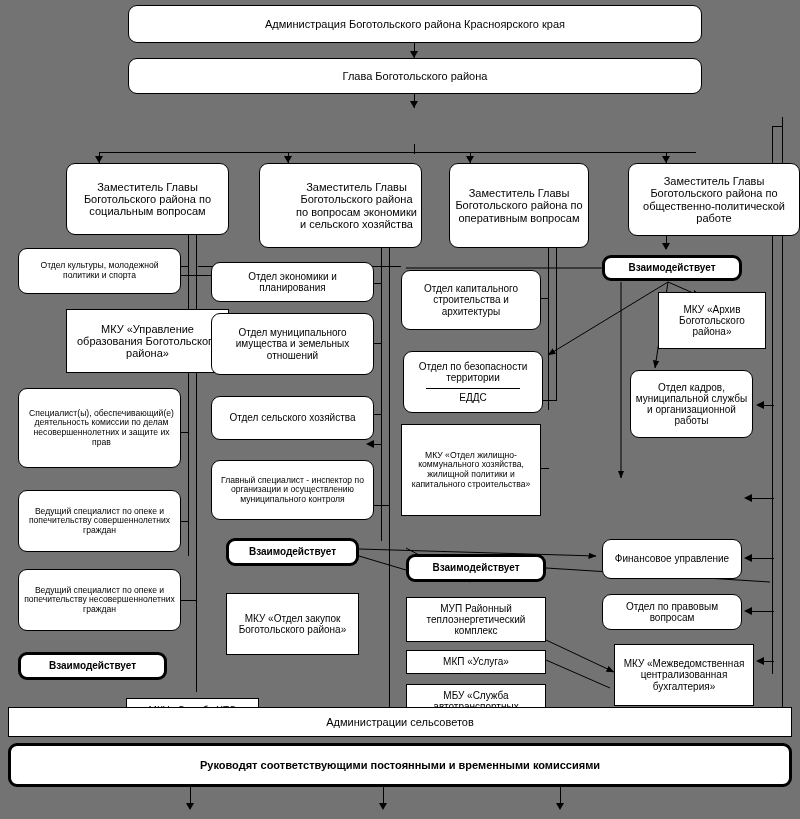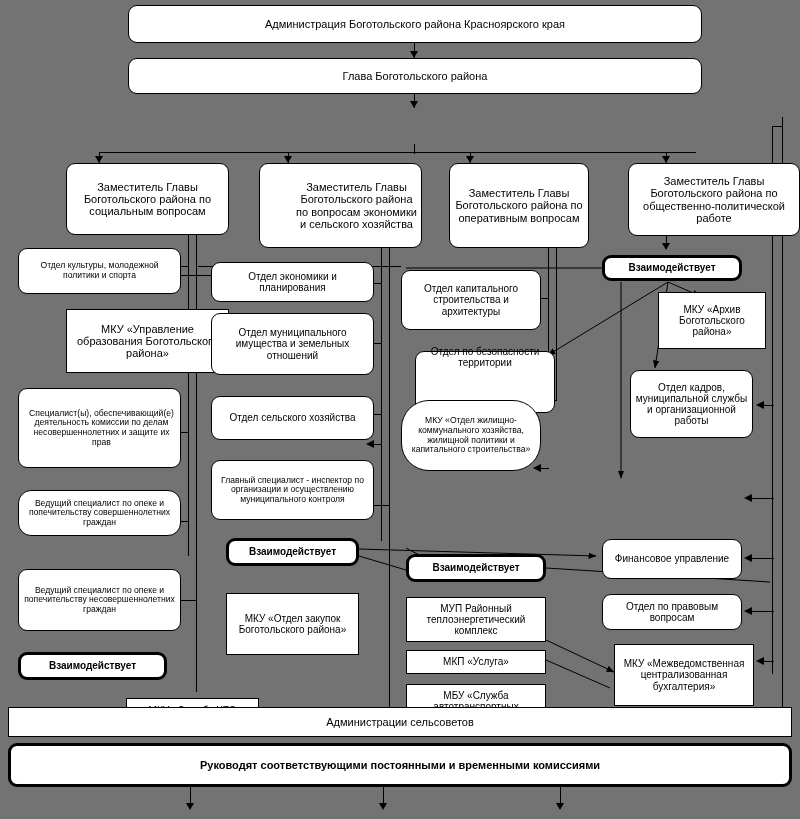--- a/index.html
+++ b/index.html
@@ -99,21 +99,21 @@
   <div class="arrow-l" style="left:173px;top:262px;"></div>
 
   <div class="box sharp fs9" style="left:18px;top:309px;width:163px;height:64px;">МКУ «Управление образования Боготольского района»</div>
   <div class="hline" style="left:177px;top:341px;width:12px;"></div>
   <div class="arrow-l" style="left:173px;top:337px;"></div>
 
   <div class="box rounded fs85" style="left:18px;top:388px;width:163px;height:80px;padding-left:8px;">Специалист(ы), обеспечивающий(е) деятельность комиссии по делам несовершеннолетних и защите их прав</div>
   <div class="hline" style="left:177px;top:432px;width:12px;"></div>
   <div class="arrow-l" style="left:173px;top:428px;"></div>
 
-  <div class="box rounded fs85" style="left:18px;top:490px;width:163px;height:46px;border-radius:13px;">Ведущий специалист по опеке и попечительству совершеннолетних граждан</div>
+  <div class="box rounded fs85" style="left:18px;top:490px;width:163px;height:62px;">Ведущий специалист по опеке и попечительству совершеннолетних граждан</div>
   <div class="hline" style="left:177px;top:521px;width:12px;"></div>
   <div class="arrow-l" style="left:173px;top:517px;"></div>
 
   <div class="box rounded fs85" style="left:18px;top:569px;width:163px;height:62px;">Ведущий специалист по опеке и попечительству несовершеннолетних граждан</div>
   <div class="hline" style="left:177px;top:600px;width:20px;"></div>
   <div class="arrow-l" style="left:173px;top:596px;"></div>
 
   <div class="box rounded bold fs10" style="left:18px;top:652px;width:149px;height:28px;">Взаимодействует</div>
 
   <div class="box sharp fs10" style="left:126px;top:698px;width:133px;height:26px;">МКУ «Служба ХТО</div>
@@ -153,29 +153,29 @@
   <div class="hline" style="left:541px;top:205px;width:7px;"></div>
   <div class="vline" style="left:556px;top:212px;height:188px;"></div>
   <div class="hline" style="left:541px;top:212px;width:15px;"></div>
 
   <div class="box rounded fs10" style="left:401px;top:270px;width:140px;height:60px;">Отдел капитального строительства и архитектуры</div>
   <div class="hline" style="left:537px;top:298px;width:12px;"></div>
   <div class="arrow-l" style="left:533px;top:294px;"></div>
 
   <div class="hline" style="left:198px;top:266px;width:203px;"></div>
 
-  <div class="box rounded fs10 edds-wrap" style="left:415px;top:351px;width:140px;height:62px;gap:16px;">
+  <div class="box rounded fs10 edds-wrap" style="left:403px;top:351px;width:140px;height:62px;">
     <div class="edds-top">Отдел по безопасности территории</div>
     <div class="edds-line"></div>
     <div class="edds-bot">ЕДДС</div>
   </div>
   <div class="hline" style="left:537px;top:400px;width:20px;"></div>
   <div class="arrow-l" style="left:533px;top:396px;"></div>
 
-  <div class="box sharp fs85" style="left:401px;top:400px;width:140px;height:71px;border-radius:28px;">МКУ «Отдел жилищно-коммунального хозяйства, жилищной политики и капитального строительства»</div>
+  <div class="box sharp fs85" style="left:401px;top:424px;width:140px;height:92px;">МКУ «Отдел жилищно-коммунального хозяйства, жилищной политики и капитального строительства»</div>
   <div class="hline" style="left:537px;top:468px;width:12px;"></div>
   <div class="arrow-l" style="left:533px;top:464px;"></div>
 
   <div class="box rounded bold fs10" style="left:406px;top:554px;width:140px;height:28px;">Взаимодействует</div>
 
   <div class="box sharp fs10" style="left:406px;top:597px;width:140px;height:45px;">МУП Районный теплоэнергетический комплекс</div>
 
   <div class="box sharp fs10" style="left:406px;top:650px;width:140px;height:24px;">МКП «Услуга»</div>
 
   <div class="box sharp fs10" style="left:406px;top:684px;width:140px;height:34px;">МБУ «Служба автотранспортных</div>

